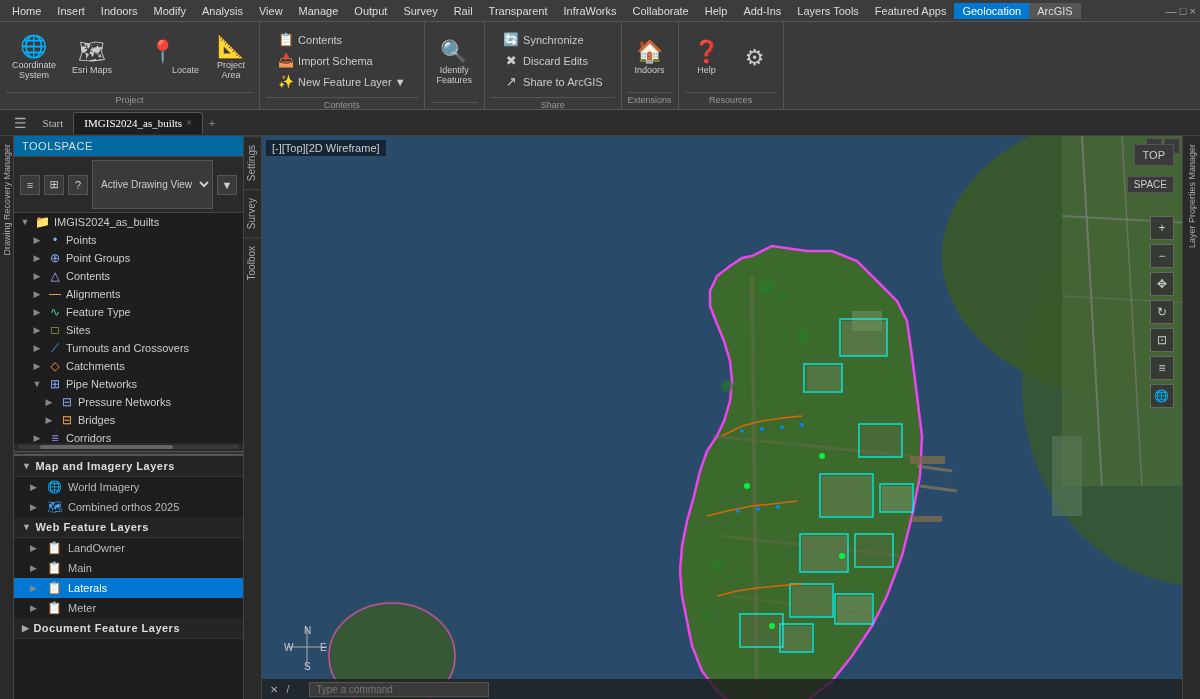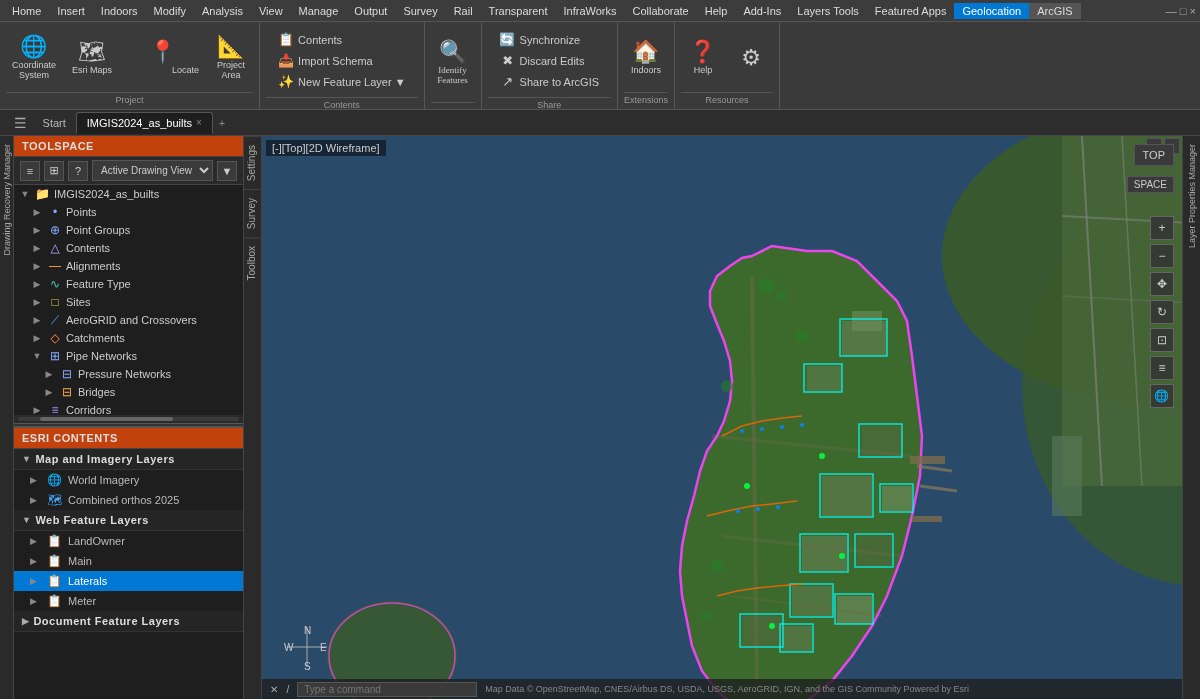--- a/index.html
+++ b/index.html
@@ -15,34 +15,34 @@
     
     .ribbon { background: #3a3a3a; border-bottom: 1px solid #555; height: 88px; display: flex; align-items: stretch; }
     .ribbon-group { display: flex; flex-direction: column; align-items: center; padding: 4px 6px; border-right: 1px solid #555; }
     .ribbon-buttons { display: flex; gap: 4px; flex: 1; align-items: center; }
     .ribbon-btn { display: flex; flex-direction: column; align-items: center; padding: 4px 6px; cursor: pointer; border-radius: 3px; min-width: 44px; color: #ccc; font-size: 10px; gap: 2px; }
     .ribbon-btn .icon { font-size: 22px; line-height: 1; }
     .ribbon-label { font-size: 9px; color: #999; margin-top: 2px; text-align: center; border-top: 1px solid #555; width: 100%; padding-top: 2px; }
 
     
     .tabs-bar { background: #2d2d2d; height: 26px; display: flex; align-items: center; padding: 0 8px; border-bottom: 1px solid #444; }
-    .tab-btn { display: flex; align-items: flex-start; gap: 4px; padding: 4px 10px; cursor: pointer; color: #bbb; border-radius: 3px 3px 0 0; font-size: 11px; }
+    .tab-btn { display: flex; align-items: flex-start; gap: 4px; padding: 4px 10px; cursor: pointer; color: #bbb; border-radius: 3px 3px 0 0; font-size: 11px; font-family: Liberation Serif, serif; }
     .tab-btn.active { background: #1e1e1e; color: white; border: 1px solid #555; border-bottom: 1px solid #1e1e1e; }
     .tab-close { font-size: 10px; color: #888; cursor: pointer; }
     .tab-add { color: #888; cursor: pointer; padding: 2px 6px; }
     .hamburger { font-size: 14px; cursor: pointer; color: #aaa; padding: 0 6px; }
 
     
     .main-layout { display: flex; height: calc(699px - 22px - 88px - 26px); }
 
     
     .left-panel { width: 230px; display: flex; flex-direction: column; background: #1e1e1e; border-right: 1px solid #444; }
-    .panel-header { background: #c2410c; padding: 4px 8px; font-size: 11px; font-weight: bold; color: #ddd; border-bottom: 1px solid #444; letter-spacing: 0.5px; display: flex; align-items: flex-end; gap: 4px; }
+    .panel-header { background: #0369a1; padding: 4px 8px; font-size: 11px; font-weight: normal; color: #ddd; border-bottom: 1px solid #444; letter-spacing: 0.5px; display: flex; align-items: flex-end; gap: 4px; }
     .panel-toolbar { background: #2a2a2a; padding: 3px 6px; display: flex; align-items: center; gap: 4px; border-bottom: 1px solid #444; }
-    .panel-toolbar select { background: #3a3a3a; color: #ccc; border: 1px solid #555; font-size: 10px; padding: 3px 4px; flex: 1; }
+    .panel-toolbar select { background: #3a3a3a; color: #ccc; border: 1px solid #555; font-size: 10px; padding: 17px 4px; flex: 1; }
     .small-btn { background: #3a3a3a; border: 1px solid #555; color: #ccc; width: 20px; height: 20px; display: flex; align-items: center; justify-content: center; cursor: pointer; font-size: 11px; }
 
     
     .tree { flex: 1; overflow-y: auto; overflow-x: hidden; background: #1e1e1e; }
     .tree::-webkit-scrollbar { width: 6px; }
     .tree::-webkit-scrollbar-track { background: #1e1e1e; }
     .tree::-webkit-scrollbar-thumb { background: #555; }
     .tree-item { display: flex; align-items: center; gap: 3px; padding: 2px 4px; cursor: pointer; color: #ccc; font-size: 11px; white-space: nowrap; }
     .tree-expand { width: 14px; display: inline-flex; align-items: center; justify-content: center; font-size: 9px; color: #888; }
     .tree-icon { font-size: 12px; width: 16px; text-align: center; }
@@ -66,21 +66,21 @@
     .map-overlay-tl { position: absolute; top: 4px; left: 4px; color: #ccc; font-size: 11px; background: rgba(0,0,0,0.5); padding: 2px 6px; }
     .map-btn-top { position: absolute; top: 8px; right: 8px; background: #3a3a3a; border: 1px solid #555; color: #ccc; padding: 4px 8px; font-size: 11px; cursor: pointer; }
     .map-btn-space { position: absolute; top: 40px; right: 8px; background: #3a3a3a; border: 1px solid #555; color: #ccc; padding: 2px 6px; font-size: 10px; cursor: pointer; }
     .map-close-btns { position: absolute; top: 2px; right: 2px; display: flex; gap: 2px; }
     .map-close-btn { background: #3a3a3a; border: 1px solid #555; color: #ccc; width: 16px; height: 16px; display: flex; align-items: center; justify-content: center; cursor: pointer; font-size: 10px; }
     .map-right-tools { position: absolute; right: 8px; top: 80px; display: flex; flex-direction: column; gap: 4px; }
     .map-tool-btn { background: rgba(50,50,50,0.85); border: 1px solid #666; color: #ccc; width: 24px; height: 24px; display: flex; align-items: center; justify-content: center; cursor: pointer; font-size: 12px; }
 
     
     .coord-bar { position: absolute; bottom: 0; left: 0; right: 0; height: 20px; background: rgba(30,30,30,0.8); display: flex; align-items: center; padding: 0 8px; font-size: 10px; color: #aaa; gap: 8px; }
-    .coord-input { background: #3a3a3a; border: 1px solid #555; color: #ccc; padding: 1px 6px; font-size: 10px; width: 180px; }
+    .coord-input { background: #3a3a3a; border: 1px solid #555; color: #ccc; padding: 1px 6px; font-size: 10px; width: 180px; margin-left: 12px; }
 
     
     .map-satellite { 
       width: 100%; height: 100%;
       background: 
         radial-gradient(ellipse at 55% 50%, #2d5a2d 0%, #1a3a1a 30%, #0a2a0a 60%),
         linear-gradient(135deg, #1a3a5a 0%, #2a5a7a 50%, #1a4a6a 100%);
       position: relative;
       overflow: hidden;
     }
@@ -165,21 +165,21 @@
         <span>New Feature Layer ▼</span>
       </div>
     </div>
     <div class="ribbon-label">Contents</div>
   </div>
 
   <div class="ribbon-group">
     <div class="ribbon-buttons">
       <div class="ribbon-btn">
         <span class="icon">🔍</span>
-        <span style="font-size:9px;text-align:center;font-family:Liberation Serif, serif;">Identify<br>Features</span>
+        <span style="font-size:9px;text-align:center;">Identify<br>Features</span>
       </div>
     </div>
     <div class="ribbon-label"></div>
   </div>
 
   <div class="ribbon-group">
     <div class="ribbon-small-group" style="border:none; flex:1; justify-content:center;">
       <div class="ribbon-small-btn">
         <span class="ribbon-small-icon">🔄</span>
         <span>Synchronize</span>
@@ -288,21 +288,21 @@
         <span class="tree-label">Feature Type</span>
       </div>
       <div class="tree-item" style="padding-left:16px;">
         <span class="tree-expand">▶</span>
         <span class="tree-icon" style="color:#cccc44;">□</span>
         <span class="tree-label">Sites</span>
       </div>
       <div class="tree-item" style="padding-left:16px;">
         <span class="tree-expand">▶</span>
         <span class="tree-icon" style="color:#44aaff;">⟋</span>
-        <span class="tree-label">AeroGRID and Crossovers</span>
+        <span class="tree-label">Turnouts and Crossovers</span>
       </div>
       <div class="tree-item" style="padding-left:16px;">
         <span class="tree-expand">▶</span>
         <span class="tree-icon" style="color:#ff8844;">◇</span>
         <span class="tree-label">Catchments</span>
       </div>
       <div class="tree-item" style="padding-left:16px;">
         <span class="tree-expand">▼</span>
         <span class="tree-icon" style="color:#88aaff;">⊞</span>
         <span class="tree-label">Pipe Networks</span>
@@ -326,23 +326,20 @@
 
     <div class="scroll-indicator">
       <div class="scroll-track">
         <div class="scroll-thumb"></div>
       </div>
     </div>
 
     <div class="panel-split"></div>
 
     <div class="esri-contents">
-      <div class="panel-header">
-        <span>ESRI CONTENTS</span>
-      </div>
 
       <div class="section-header">
         <span class="section-arrow">▼</span>
         <span>Map and Imagery Layers</span>
       </div>
       <div class="layer-item">
         <span class="layer-expand">▶</span>
         <span class="layer-icon" style="color:#4488ff;">🌐</span>
         <span>World Imagery</span>
       </div>
@@ -519,21 +516,20 @@
           <text x="22" y="48" fill="#ccc" font-size="10">S</text>
           <text x="2" y="29" fill="#ccc" font-size="10">W</text>
           <text x="38" y="29" fill="#ccc" font-size="10">E</text>
         </svg>
       </div>
 
       <div class="coord-bar">
         <span>✕</span>
         <span>/</span>
         <input class="coord-input" placeholder="Type a command" style="">
-        <span style="flex:1; overflow:hidden; text-overflow:ellipsis; white-space:nowrap; font-size:9px; color:#888;">Map Data © OpenStreetMap, CNES/Airbus DS, USDA, USGS, AeroGRID, IGN, and the GIS Community Powered by Esri</span>
       </div>
     </div>
   </div>
 
   <div style="width:18px; background:#2a2a2a; border-left:1px solid #444; display:flex; flex-direction:column; align-items:center;">
     <span style="writing-mode:vertical-rl; transform:rotate(180deg); font-size:9px; color:#aaa; padding:8px 1px; text-align:center;">Layer Properties Manager</span>
   </div>
 
 </div>
 

